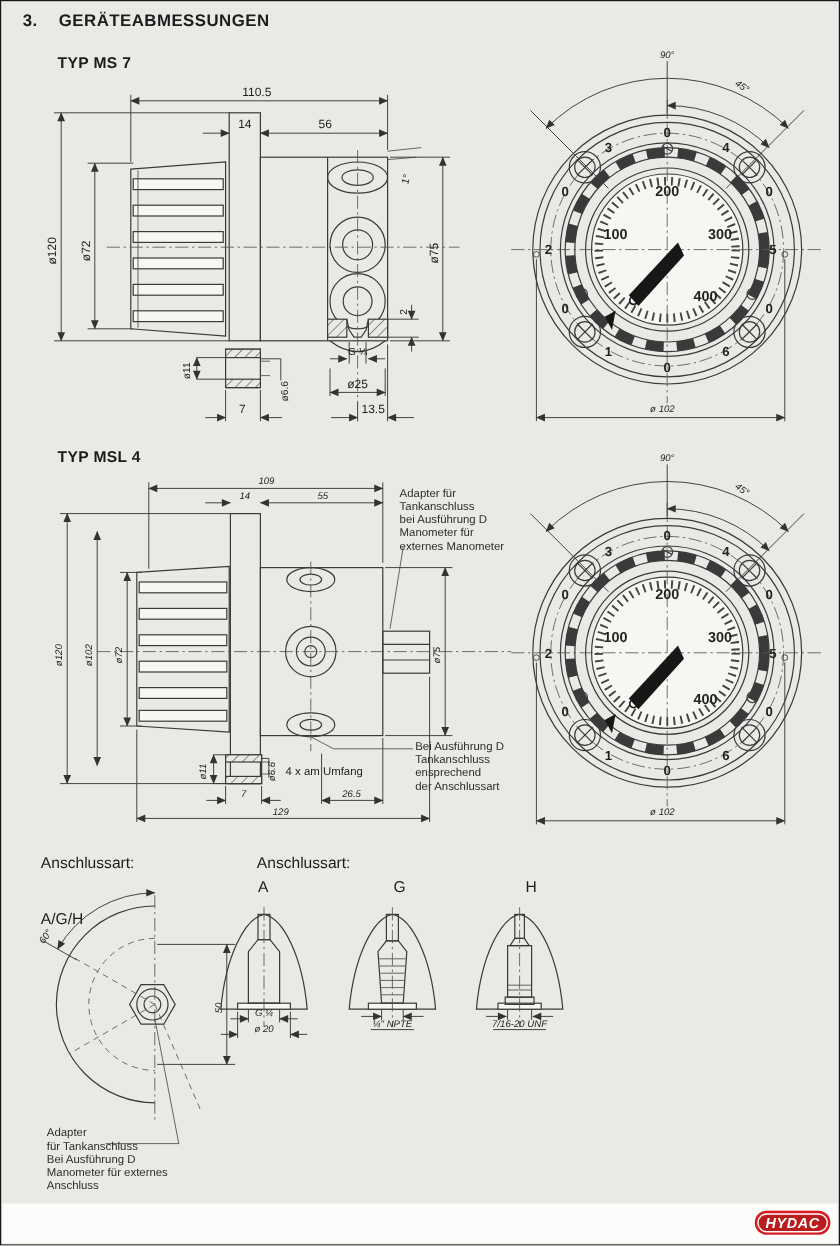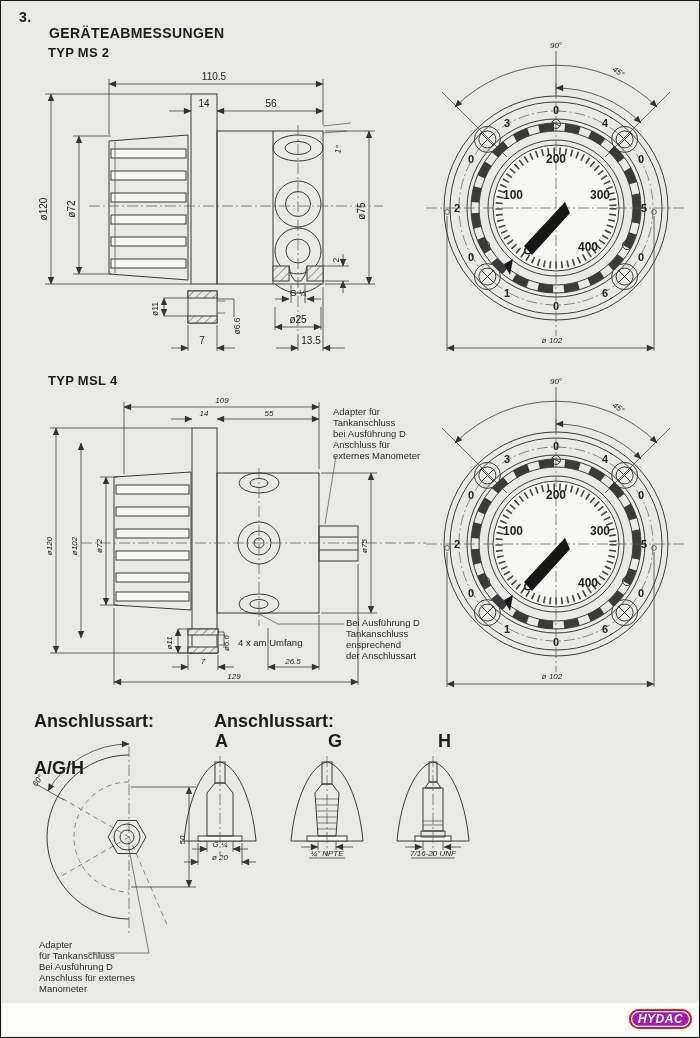--- a/index.html
+++ b/index.html
@@ -8,30 +8,30 @@
   .page{position:absolute;inset:0;border:1px solid #161616;background:#e9e9e6}
   .abs{position:absolute}
   svg{position:absolute;overflow:visible}
   svg text{font-family:"Liberation Sans",sans-serif;fill:#222;font-size:10px}
   svg text.it{font-style:italic;font-size:8px}
   svg text.sm{font-size:8.5px}
   svg text.dial{font-size:12px;font-weight:bold}
   svg text.ring{font-size:11px;font-weight:bold}
   .h1{font-weight:bold;font-size:14px;letter-spacing:.4px}
   .typ{font-weight:bold;font-size:13px;letter-spacing:.3px}
-  .bold13{font-weight:bold;font-size:18px}
+  .bold13{font-weight:normal;font-size:13px}
   .ann{font-size:9.5px;line-height:11px;color:#2b2b2b}
   .draw{stroke:#3a3a3a;fill:none;stroke-width:1}
   .thin{stroke:#4a4a4a;stroke-width:.7}
   .dim{stroke:#3c3c3c;stroke-width:.8;fill:none}
   .cl{stroke:#555;stroke-width:.7;stroke-dasharray:11 3 2 3;fill:none}
   .dash{stroke:#555;stroke-width:.7;stroke-dasharray:5 4;fill:none}
   .white{fill:#f6f6f3}
   .strip{position:absolute;left:1px;right:1px;bottom:1px;height:33px;background:#fcfcfa}
-  .logo{position:absolute;right:7px;top:1008px;width:63px;height:20px;background:#a21caf;border-radius:10px;
+  .logo{position:absolute;right:7px;top:1008px;width:63px;height:20px;background:#b91c1c;border-radius:10px;
         display:flex;align-items:center;justify-content:center;
         box-shadow:inset 0 0 0 2px #d71920, inset 0 0 0 3.2px #ffffff}
   .logo span{color:#fff;font-weight:bold;font-style:italic;font-size:12px;letter-spacing:.5px}
 </style>
 </head>
 <body>
 
 <div class="page">
 
   <svg width="0" height="0">
@@ -40,22 +40,22 @@
         <path d="M0.5,0.8 L8,4 L0.5,7.2 Z" fill="#333"></path>
       </marker>
       <pattern id="hatch" width="6" height="6" patternUnits="userSpaceOnUse" patternTransform="rotate(45)">
         <rect width="6" height="6" fill="#e9e9e6"></rect>
         <line x1="0" y1="0" x2="0" y2="6" stroke="#4a4a4a" stroke-width="1"></line>
       </pattern>
     </defs>
   </svg>
 
   <div class="abs h1" style="left:18px;top:8px">3.</div>
-  <div class="abs h1" style="left:48px;top:24px">GERÄTEABMESSUNGEN</div>
-  <div class="abs typ" style="left:47px;top:44px">TYP MS 2</div>
+  <div class="abs h1" style="left:48px;top:8px">GERÄTEABMESSUNGEN</div>
+  <div class="abs typ" style="left:47px;top:44px">TYP MS 7</div>
 
   <svg class="abs" style="left:30px;top:62px" width="360" height="300" viewBox="0 0 360 300">
     <g class="draw">
 
       <path d="M78,78 L157,72 L157,217 L78,211 Z" fill="#e9e9e6"></path>
       <rect x="80" y="86" width="75" height="9" class="white"></rect>
       <rect x="80" y="108" width="75" height="9" class="white"></rect>
       <rect x="80" y="130" width="75" height="9" class="white"></rect>
       <rect x="80" y="152" width="75" height="9" class="white"></rect>
       <rect x="80" y="174" width="75" height="9" class="white"></rect>
@@ -311,21 +311,21 @@
     <text x="212" y="260" class="sm" style="font-size:9.5px">4 x am Umfang</text>
     <text x="177" y="278" text-anchor="middle" class="it">7</text>
     <text x="267" y="278" text-anchor="middle" class="it">26.5</text>
     <text x="208" y="293" text-anchor="middle" class="it">129</text>
   </svg>
 
   <div class="abs ann" style="left:332px;top:405px;width:125px">
     <div>Adapter für</div>
     <div>Tankanschluss</div>
     <div>bei Ausführung D</div>
-    <div>Anschluss für</div>
+    <div>Manometer für</div>
     <div>externes Manometer</div>
   </div>
   <div class="abs ann" style="left:345px;top:616px;width:115px">
     <div>Bei Ausführung D</div>
     <div>Tankanschluss</div>
     <div>ensprechend</div>
     <div>der Anschlussart</div>
   </div>
 
   <svg class="abs" style="left:415px;top:368px" width="285" height="340" viewBox="0 0 285 340">
@@ -493,22 +493,22 @@
       <line x1="49" y1="94" x2="66" y2="94" marker-start="url(#arr)"></line>
       <line x1="16" y1="105" x2="60" y2="105"></line>
     </g>
     <text x="38" y="103" text-anchor="middle" class="it">7/16-20 UNF</text>
   </svg>
 
   <div class="abs ann" style="left:38px;top:938px;width:150px">
     <div>Adapter</div>
     <div>für Tankanschluss</div>
     <div>Bei Ausführung D</div>
-    <div>Anschluss für externes</div>
-    <div>Manometer</div>
+    <div>Manometer für externes</div>
+    <div>Anschluss</div>
   </div>
 
   <div class="strip"></div>
   <div class="logo">
     <span>HYDAC</span>
   </div>
 
 </div>
 
 </body></html>

